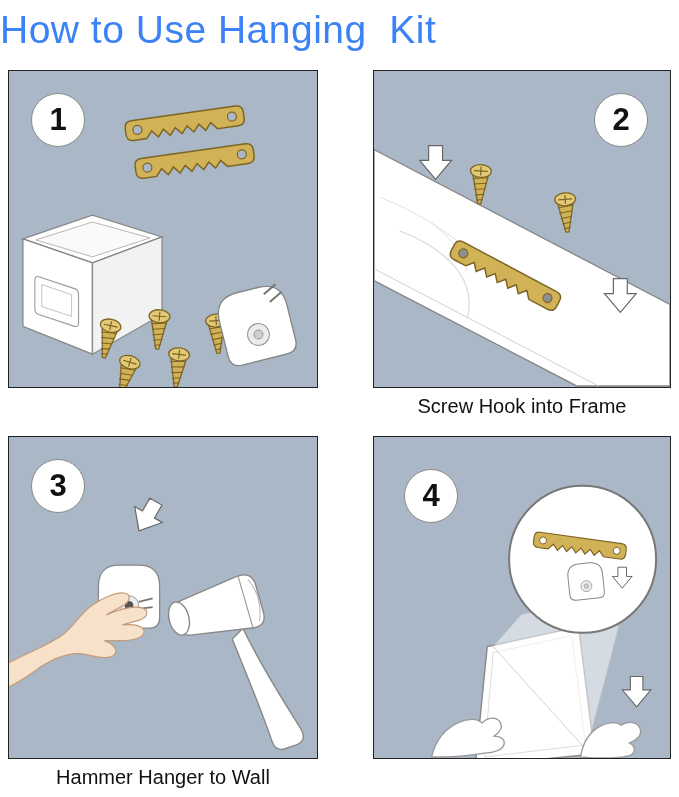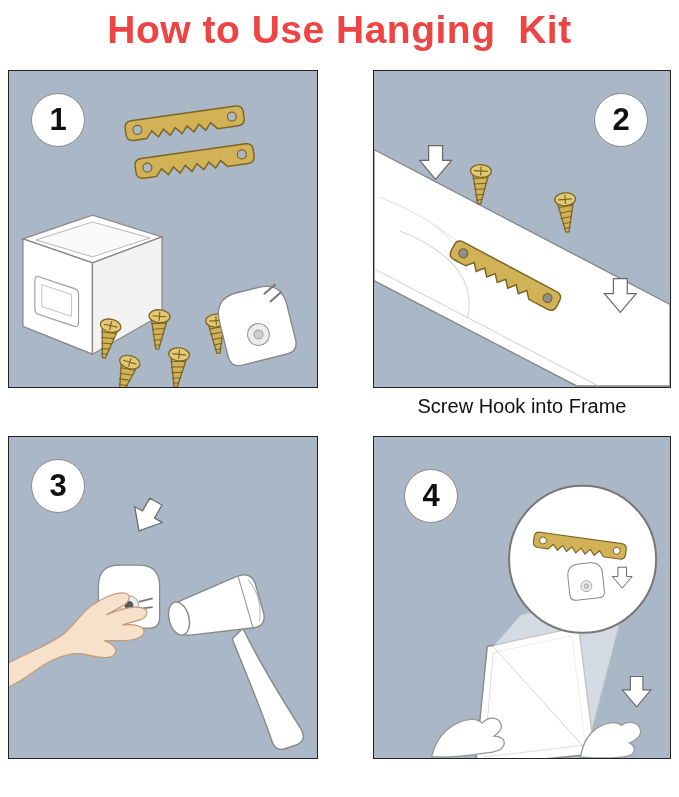--- a/index.html
+++ b/index.html
@@ -1,24 +1,23 @@
 <!DOCTYPE html>
 <html><head>
 <meta charset="utf-8">
 <style>
   html,body{margin:0;padding:0;background:#ffffff;}
   body{width:679px;height:797px;font-family:"Liberation Sans",sans-serif;color:#111;position:relative;overflow:hidden;}
   .page-title{
-    text-align:center;
     font-size:39px;
-    font-weight:700;
+    font-weight:400;
     letter-spacing:.5px;
     margin:8px 0 18px 0;
     white-space:pre;
-    color:#ef4444;
+    color:#3b82f6;
   }
   .grid{
     display:grid;
     grid-template-columns:310px 298px;
     justify-content:space-between;
     padding:0 8px;
     row-gap:16px;
   }
   .cell{display:flex;flex-direction:column;}
   .panel-box{
@@ -197,20 +196,21 @@
           <path d="M178,154 L238,144 Q254,142 255,156 L256,186 Q256,200 241,198 L179,190 Q166,188 166,172 Q166,157 178,154 Z" fill="#ffffff" stroke="#888" stroke-width="1.4"></path>
           <ellipse cx="172" cy="171" rx="10" ry="17" fill="#ffffff" stroke="#888" stroke-width="1.4"></ellipse>
           <path d="M240,144 L242,198" stroke="#9a9a9a" stroke-width="1.1"></path>
           <path d="M249,150 Q259,170 250,193" stroke="#b5b5b5" stroke-width="1" fill="none"></path>
         </g>
       </svg>
       <div class="step-badge badge-tl">
         <span>3</span>
       </div>
     </div>
+    <p class="caption">Hammer Hanger to Wall</p>
   </div>
 
   <div class="cell row2">
     <div class="panel-box">
       <svg viewBox="0 0 298 321">
 
         <g>
           <polygon points="114,210 206,190 222,318 102,330" fill="#ffffff" stroke="#888" stroke-width="1.4"></polygon>
           <polygon points="120,216 199,199 213,309 111,321" fill="none" stroke="#dddddd" stroke-width="1"></polygon>
         </g>

